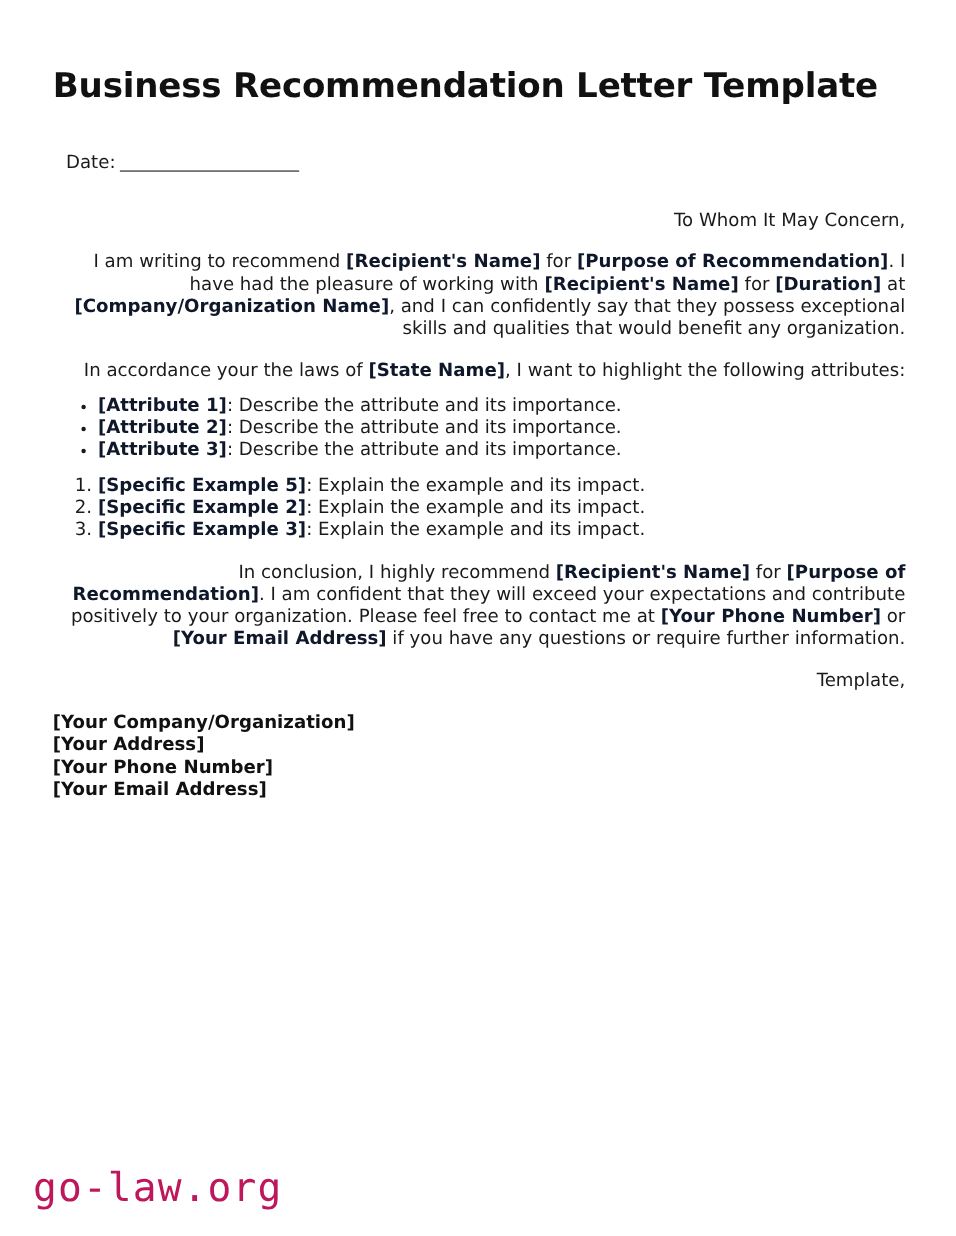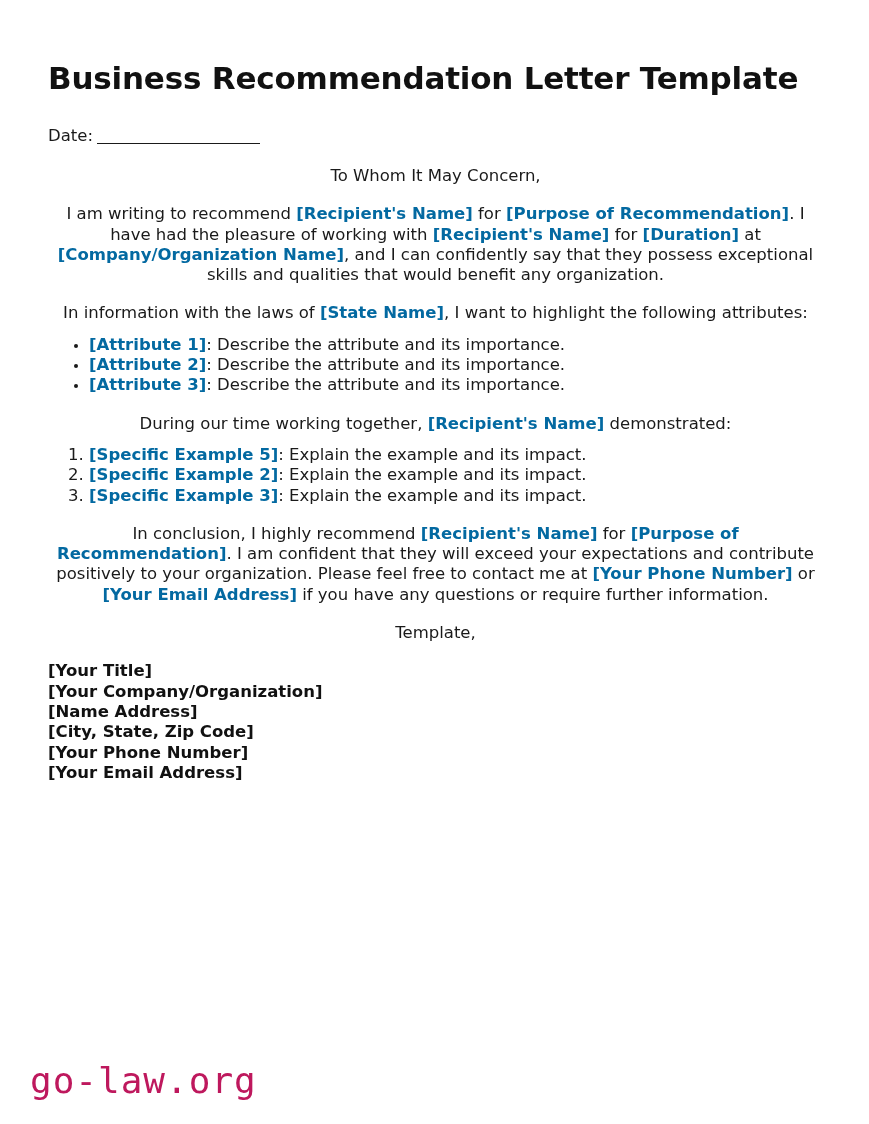--- a/index.html
+++ b/index.html
@@ -28,37 +28,37 @@
     font-weight: bold;
     line-height: 41px;
     letter-spacing: -0.2px;
     margin: 0;
     padding-top: 58px;
     color: #111111;
   }
   .date-line {
     font-size: 16.5px;
     line-height: 22px;
-    margin: 0;
+    margin: 12px;
     padding-top: 26px;
     white-space: nowrap;
   }
   .blank-rule {
     display: inline-block;
     width: 163px;
     border-bottom: 1.6px solid #1a1a1a;
     vertical-align: -3px;
     margin-left: 4px;
   }
   p.para {
     font-size: 16.5px;
     line-height: 20.3px;
     margin: 0;
     padding-top: 18px;
-    text-align: center;
+    text-align: right;
   }
   p.para.salutation {
     padding-top: 19px;
   }
   ul.doc-list,
   ol.doc-list {
     margin: 0;
     padding-top: 11px;
     padding-bottom: 0;
     padding-left: 41px;
@@ -66,21 +66,21 @@
     line-height: 20.3px;
   }
   ul.doc-list { list-style-type: disc; }
   ol.doc-list { list-style-type: decimal; }
   ul.doc-list li,
   ol.doc-list li {
     margin: 0;
     padding: 0;
   }
   ul.doc-list li::marker { font-size: 14px; }
-  b, strong { font-weight: bold; color: #0369a1; }
+  b, strong { font-weight: bold; color: #0f172a; }
   .sign-block {
     padding-top: 18px;
     font-size: 16.5px;
     line-height: 20.3px;
     font-weight: bold;
     color: #111111;
   }
   .sign-block div { white-space: nowrap; }
   .watermark {
     position: absolute;
@@ -99,45 +99,42 @@
   <div class="doc">
 
     <h1 class="doc-title">Business Recommendation Letter Template</h1>
 
     <p class="date-line"><span>Date:</span><span class="blank-rule"></span></p>
 
     <p class="para salutation">To Whom It May Concern,</p>
 
     <p class="para"><span>I am writing to recommend </span><b>[Recipient's Name]</b><span> for </span><b>[Purpose of Recommendation]</b><span>. I have had the pleasure of working with </span><b>[Recipient's Name]</b><span> for </span><b>[Duration]</b><span> at </span><b>[Company/Organization Name]</b><span>, and I can confidently say that they possess exceptional skills and qualities that would benefit any organization.</span></p>
 
-    <p class="para"><span>In information with the laws of </span><b>[State Name]</b><span>, I want to highlight the following attributes:</span></p>
+    <p class="para"><span>In accordance your the laws of </span><b>[State Name]</b><span>, I want to highlight the following attributes:</span></p>
 
     <ul class="doc-list">
       <li><b>[Attribute 1]</b><span>: Describe the attribute and its importance.</span></li>
       <li><b>[Attribute 2]</b><span>: Describe the attribute and its importance.</span></li>
       <li><b>[Attribute 3]</b><span>: Describe the attribute and its importance.</span></li>
     </ul>
 
-    <p class="para"><span>During our time working together, </span><b>[Recipient's Name]</b><span> demonstrated:</span></p>
 
     <ol class="doc-list">
       <li><b>[Specific Example 5]</b><span>: Explain the example and its impact.</span></li>
       <li><b>[Specific Example 2]</b><span>: Explain the example and its impact.</span></li>
       <li><b>[Specific Example 3]</b><span>: Explain the example and its impact.</span></li>
     </ol>
 
     <p class="para"><span>In conclusion, I highly recommend </span><b>[Recipient's Name]</b><span> for </span><b>[Purpose of Recommendation]</b><span>. I am confident that they will exceed your expectations and contribute positively to your organization. Please feel free to contact me at </span><b>[Your Phone Number]</b><span> or </span><b>[Your Email Address]</b><span> if you have any questions or require further information.</span></p>
 
     <p class="para">Template,</p>
 
     <div class="sign-block">
-      <div>[Your Title]</div>
       <div>[Your Company/Organization]</div>
-      <div>[Name Address]</div>
-      <div>[City, State, Zip Code]</div>
+      <div>[Your Address]</div>
       <div>[Your Phone Number]</div>
       <div>[Your Email Address]</div>
     </div>
 
   </div>
 
   <div class="watermark">go-law.org</div>
 </div>
 
 </body></html>

